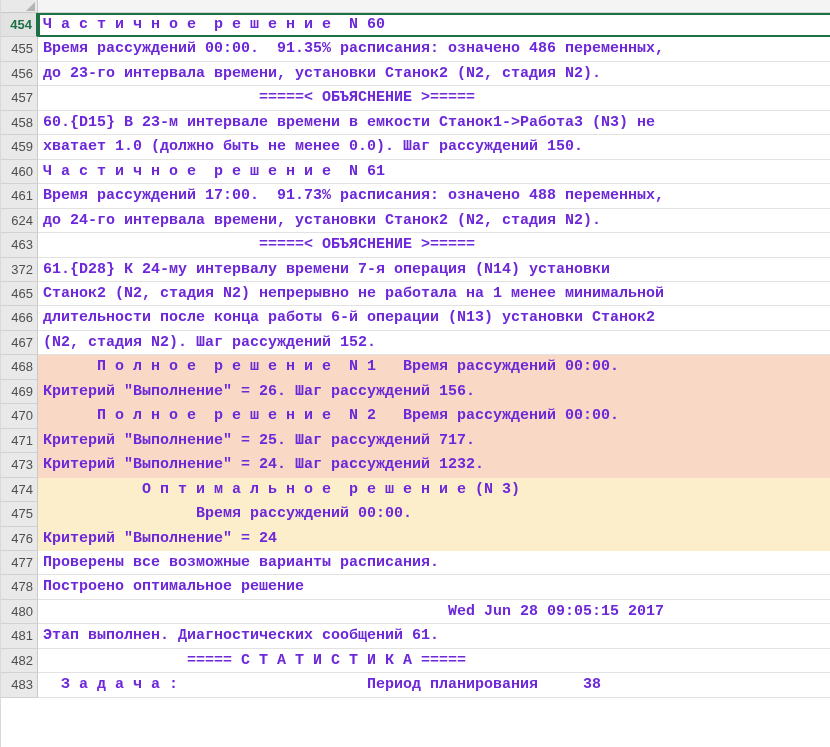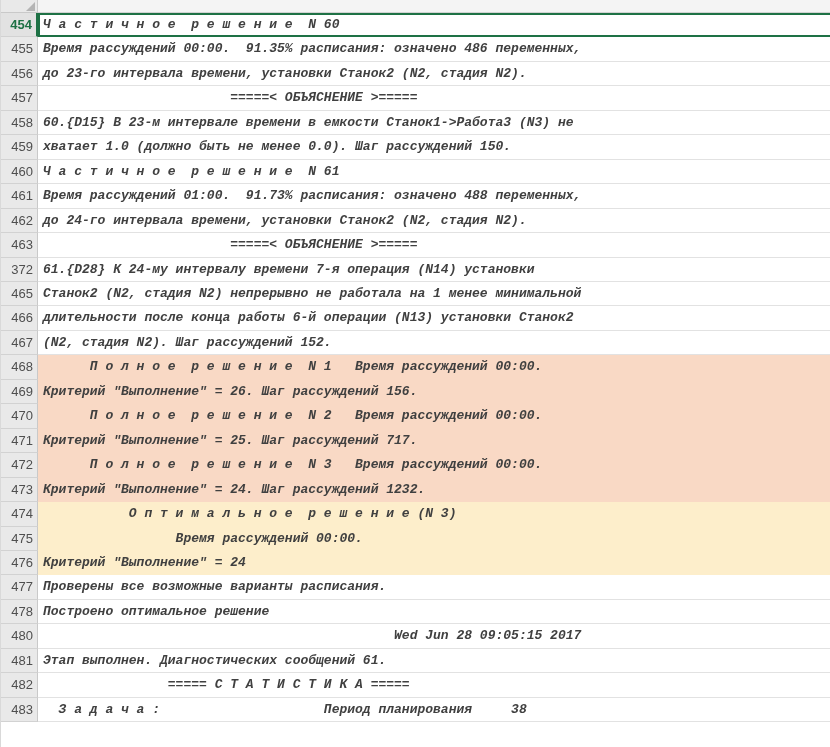--- a/index.html
+++ b/index.html
@@ -37,28 +37,27 @@
     font-family: "Liberation Sans", sans-serif;
     user-select: none;
   }
   .row.selected .rownum {
     background: #e2e2e2; color: #1e7145; font-weight: bold;
     border-right: 2px solid #1e7145;
   }
   .cell {
     flex: 1; overflow: hidden;
     font-family: "Liberation Mono", "DejaVu Sans Mono", monospace;
-    font-weight: bold; font-size: 13px;
-    color: #404040;
+    font-weight: bold; font-size: 15px;
+    color: #6d28d9;
     line-height: 23.4px;
     white-space: pre;
     padding-left: 5px;
     border-bottom: 1px solid #e2e2e2;
     background: #fff;
-    font-style: italic;
   }
   .row.pink .cell   { background: #f9d9c5; border-bottom-color: #f9d9c5; }
   .row.yellow .cell { background: #fdeecb; border-bottom-color: #fdeecb; }
   .row.selected .cell {
     border: 2px solid #1e7145; border-right: none;
     padding-left: 3px; line-height: 20px;
   }
 </style>
 </head>
 <body>
@@ -101,25 +100,25 @@
     <div class="cell">хватает 1.0 (должно быть не менее 0.0). Шаг рассуждений 150.</div>
   </div>
 
   <div class="row">
     <div class="rownum">460</div>
     <div class="cell">Ч а с т и ч н о е  р е ш е н и е  N 61</div>
   </div>
 
   <div class="row">
     <div class="rownum">461</div>
-    <div class="cell">Время рассуждений 01:00.  91.73% расписания: означено 488 переменных,</div>
-  </div>
-
-  <div class="row">
-    <div class="rownum">462</div>
+    <div class="cell">Время рассуждений 17:00.  91.73% расписания: означено 488 переменных,</div>
+  </div>
+
+  <div class="row">
+    <div class="rownum">624</div>
     <div class="cell">до 24-го интервала времени, установки Станок2 (N2, стадия N2).</div>
   </div>
 
   <div class="row">
     <div class="rownum">463</div>
     <div class="cell">                        =====&lt; ОБЪЯСНЕНИЕ &gt;=====</div>
   </div>
 
   <div class="row">
     <div class="rownum">372</div>
@@ -154,24 +153,20 @@
   <div class="row pink">
     <div class="rownum">470</div>
     <div class="cell">      П о л н о е  р е ш е н и е  N 2   Время рассуждений 00:00.</div>
   </div>
 
   <div class="row pink">
     <div class="rownum">471</div>
     <div class="cell">Критерий "Выполнение" = 25. Шаг рассуждений 717.</div>
   </div>
 
-  <div class="row pink">
-    <div class="rownum">472</div>
-    <div class="cell">      П о л н о е  р е ш е н и е  N 3   Время рассуждений 00:00.</div>
-  </div>
 
   <div class="row pink">
     <div class="rownum">473</div>
     <div class="cell">Критерий "Выполнение" = 24. Шаг рассуждений 1232.</div>
   </div>
 
   <div class="row yellow">
     <div class="rownum">474</div>
     <div class="cell">           О п т и м а л ь н о е  р е ш е н и е (N 3)</div>
   </div>

